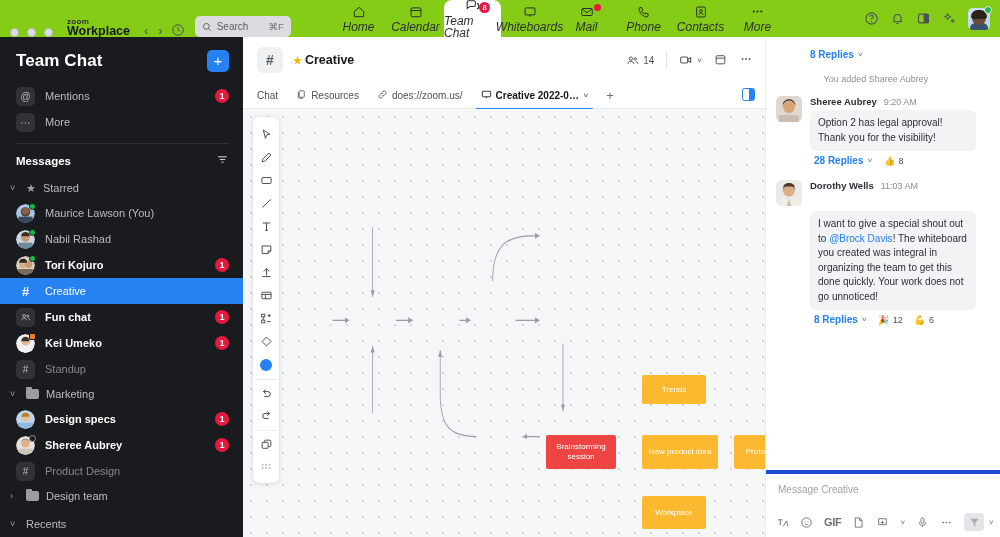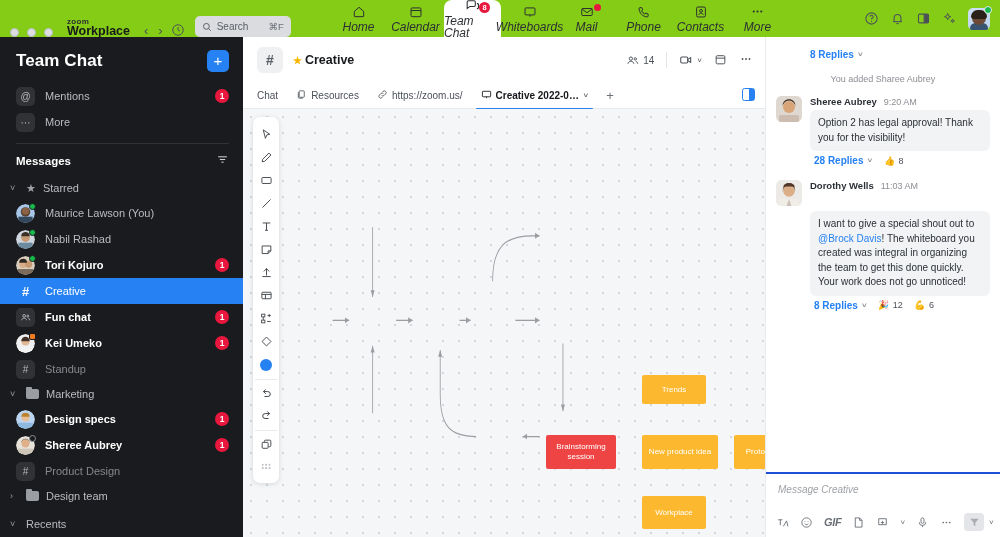--- a/index.html
+++ b/index.html
@@ -253,21 +253,21 @@
   .node.dark { background:#ef4444; }
   .node.amber { background:#fcb82e; }
   svg.edges { position:absolute; inset:0; width:100%; height:100%; pointer-events:none; }
 
   
   .chatpanel {
     width: 235px; flex: 0 0 235px;
     background:#fff; border-left: 1px solid #e8eaec;
     display:flex; flex-direction:column; min-height:0;
   }
-  .msgs { flex:1; overflow:hidden; padding: 6px 10px 4px 10px; }
+  .msgs { flex:1; overflow:hidden; padding: 6px 24px 4px 10px; }
   .replies-link {
     color:#2681f2; font-size:10px; font-weight:700; cursor:pointer;
     display:inline-flex; align-items:center; gap:4px;
   }
   .replies-row { display:flex; align-items:center; gap:12px; padding: 4px 0 4px 38px; }
   .replies-row.top { padding-left: 38px; }
   .reaction {
     display:inline-flex; align-items:center; gap:3px;
     font-size:9px; color:#4c5158; cursor:pointer;
   }
@@ -278,21 +278,21 @@
   .mhead { display:flex; align-items:baseline; gap:7px; margin-bottom:3px; }
   .mname { font-size:9.5px; font-weight:700; color:#2c2f36; }
   .mtime { font-size:9px; color:#8b8e93; }
   .bubble {
     background:#f1f3f5; border-radius: 6px; padding: 6px 8px;
     font-size: 10px; line-height: 1.45; color:#2c2f36;
   }
   .mention { color:#2681f2; }
   .cont-indent { margin-left: 34px; }
 
-  .composer { border-top:2px solid #1d4ed8; padding: 8px 10px 6px; font-style: italic; }
+  .composer { border-top:4px solid #1d4ed8; padding: 8px 10px 6px; }
   .cbox { font-size:10px; color:#9ea1a6; padding: 2px 2px 18px; }
   .ctools { display:flex; align-items:center; gap:11px; color:#6b7077; }
   .ctools .ci { cursor:pointer; display:flex; align-items:center; font-size:11px; }
   .send {
     margin-left:auto; display:flex; align-items:center; gap:5px;
   }
   .sendbtn {
     width:20px;height:18px;background:#e3e5e8;border-radius:4px;
     display:flex;align-items:center;justify-content:center;color:#a8abb0;
   }
@@ -712,21 +712,21 @@
           </span>
           <span>Resources</span>
         </div>
         <div class="ctab">
           <span>
             <svg width="11" height="11" viewBox="0 0 24 24" fill="none" stroke="#4c5158" stroke-width="1.8">
                 <path d="M10 14a4 4 0 0 0 5.7 0l3-3a4 4 0 0 0-5.7-5.7l-1.3 1.3"></path>
                 <path d="M14 10a4 4 0 0 0-5.7 0l-3 3A4 4 0 0 0 11 18.7l1.3-1.3"></path>
               </svg>
           </span>
-          <span>https://zoom.us/</span>
+          <span>does://zoom.us/</span>
         </div>
         <div class="ctab act">
           <span>
             <svg width="11" height="11" viewBox="0 0 24 24" fill="none" stroke="#16181b" stroke-width="1.9">
                 <rect x="3" y="5" width="18" height="12" rx="1.6"></rect>
                 <path d="M12 17v3"></path>
               </svg>
           </span>
           <span class="ellip">Creative 2022-04...</span>
           <span style="font-size:8px;color:#6b7077">˅</span>

